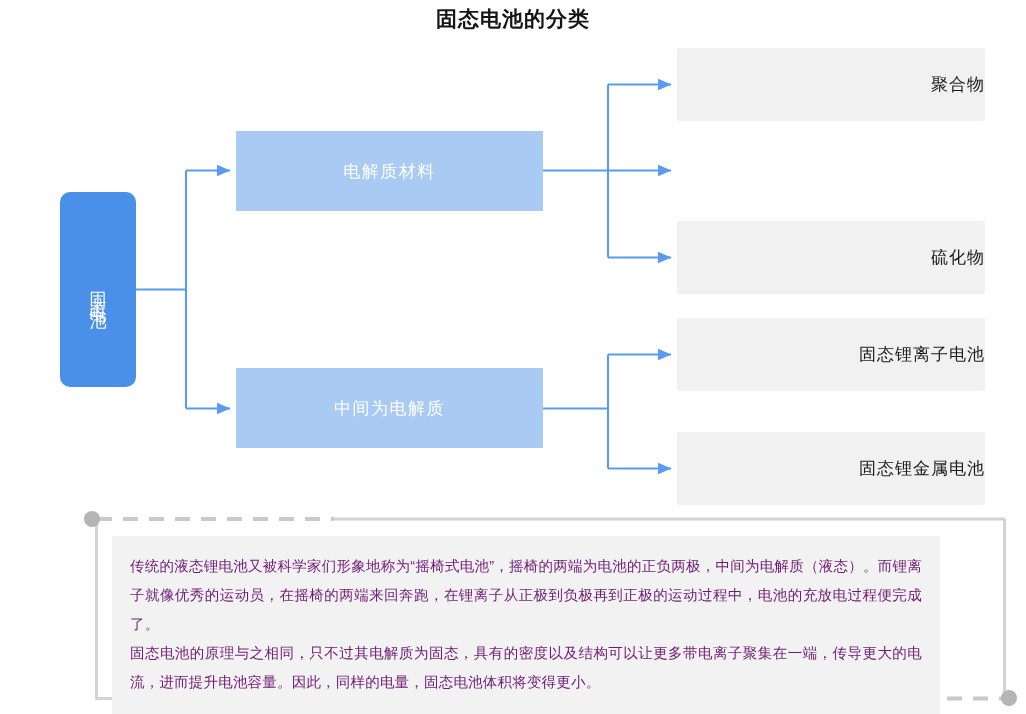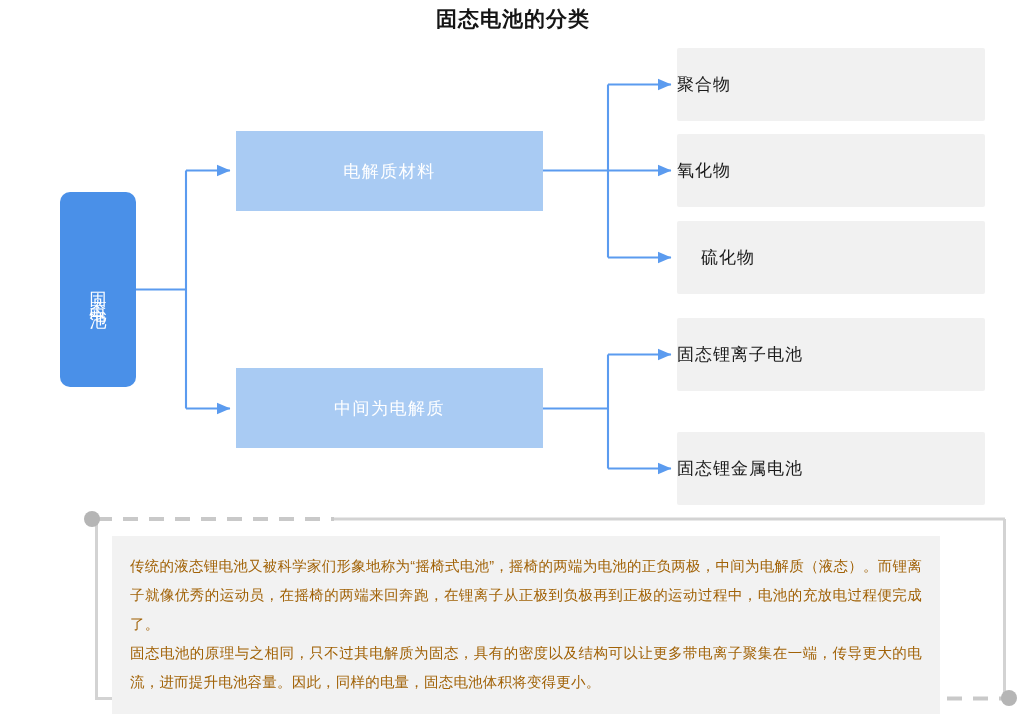--- a/index.html
+++ b/index.html
@@ -86,21 +86,21 @@
   
   .leaf-node {
     position: absolute;
     left: 677px;
     width: 308px;
     height: 73px;
     background: #f1f1f1;
     border-radius: 2px;
     display: flex;
     align-items: center;
-    justify-content: flex-start;
+    justify-content: flex-end;
   }
   .leaf-node .label {
     color: #1a1a1a;
     font-size: 17px;
     letter-spacing: 1px;
   }
   #leaf-node-0 { top: 48px; }
   #leaf-node-1 { top: 134px; }
   #leaf-node-2 { top: 221px; padding-left: 24px; }
   #leaf-node-3 { top: 318px; }
@@ -119,21 +119,21 @@
   #note-body {
     position: absolute;
     left: 112px;
     top: 536px;
     width: 828px;
     min-height: 140px;
     background: #f2f2f2;
     padding: 16px 18px 18px 18px;
   }
   #note-body p {
-    color: #a16207;
+    color: #701a75;
     font-size: 14.5px;
     line-height: 29px;
     text-align: justify;
     letter-spacing: 0.2px;
   }
 </style>
 </head>
 <body>
 
 <div id="canvas">
@@ -181,23 +181,20 @@
   <div class="mid-node" id="mid-node-0">
     <span class="label">电解质材料</span>
   </div>
   <div class="mid-node" id="mid-node-1">
     <span class="label">中间为电解质</span>
   </div>
 
   <div class="leaf-node" id="leaf-node-0">
     <span class="label">聚合物</span>
   </div>
-  <div class="leaf-node" id="leaf-node-1">
-    <span class="label">氧化物</span>
-  </div>
   <div class="leaf-node" id="leaf-node-2">
     <span class="label">硫化物</span>
   </div>
   <div class="leaf-node" id="leaf-node-4">
     <span class="label">固态锂金属电池</span>
   </div>
   <div class="leaf-node" id="leaf-node-3">
     <span class="label">固态锂离子电池</span>
   </div>
 

